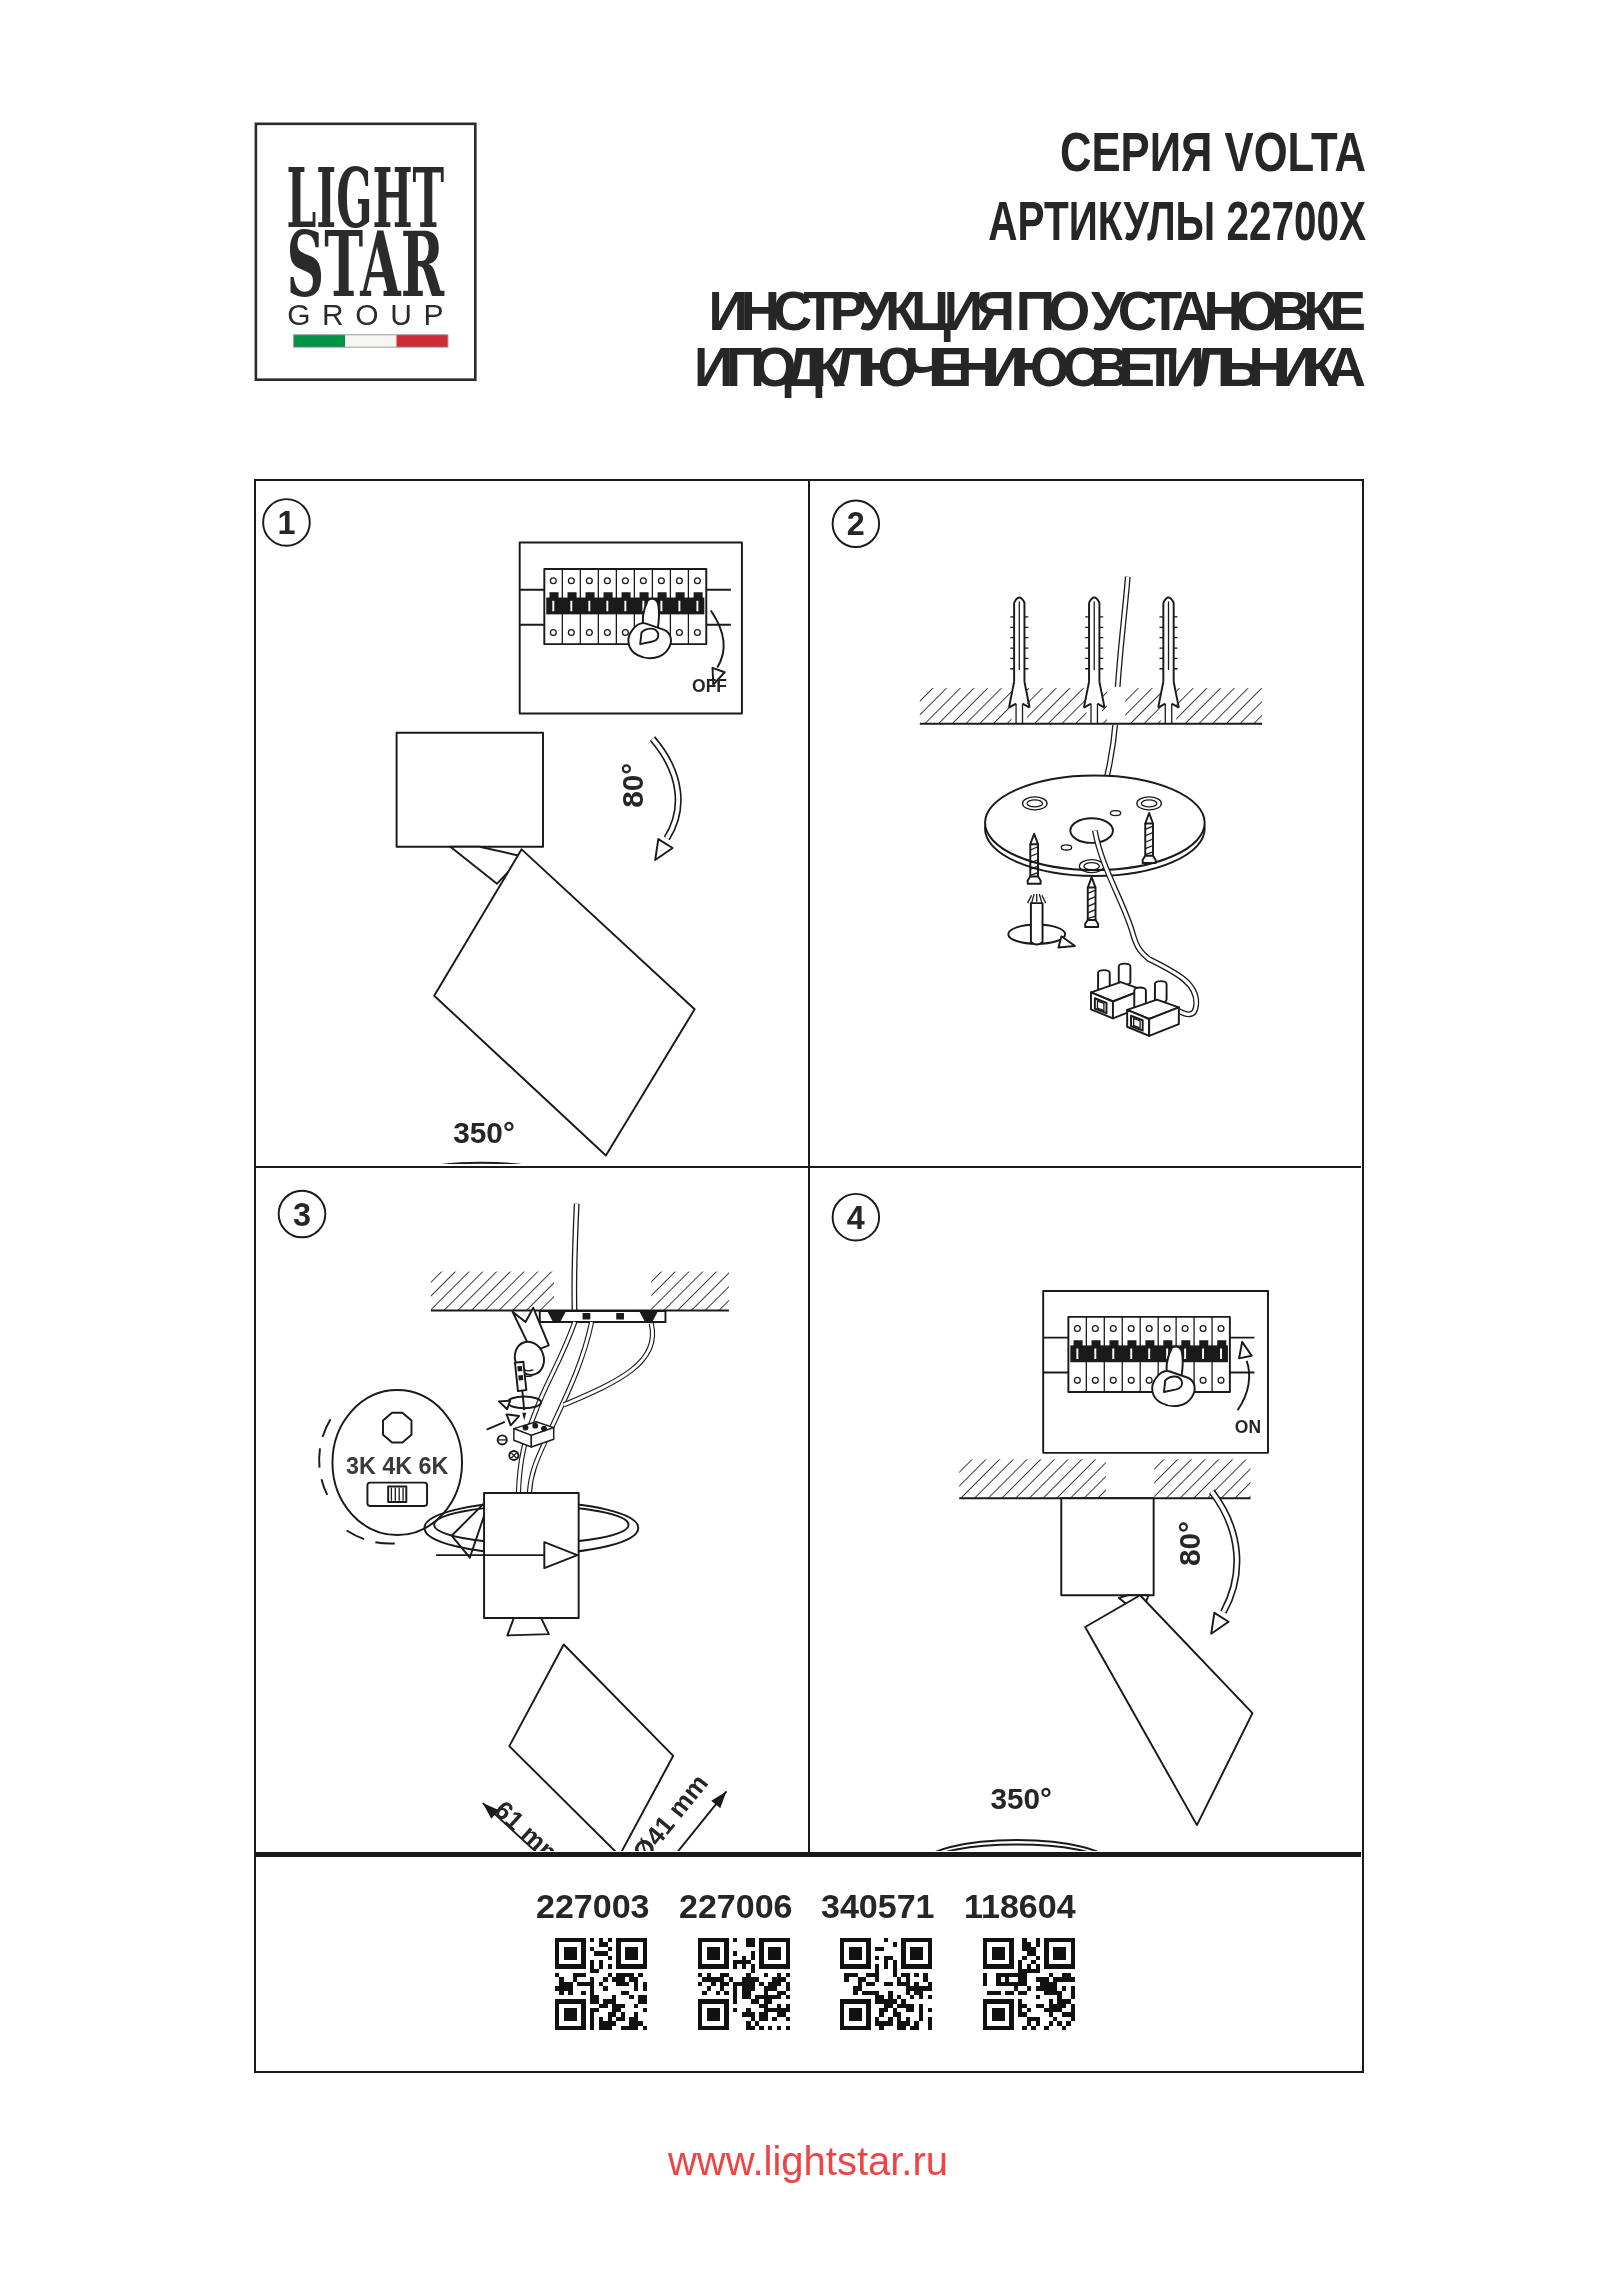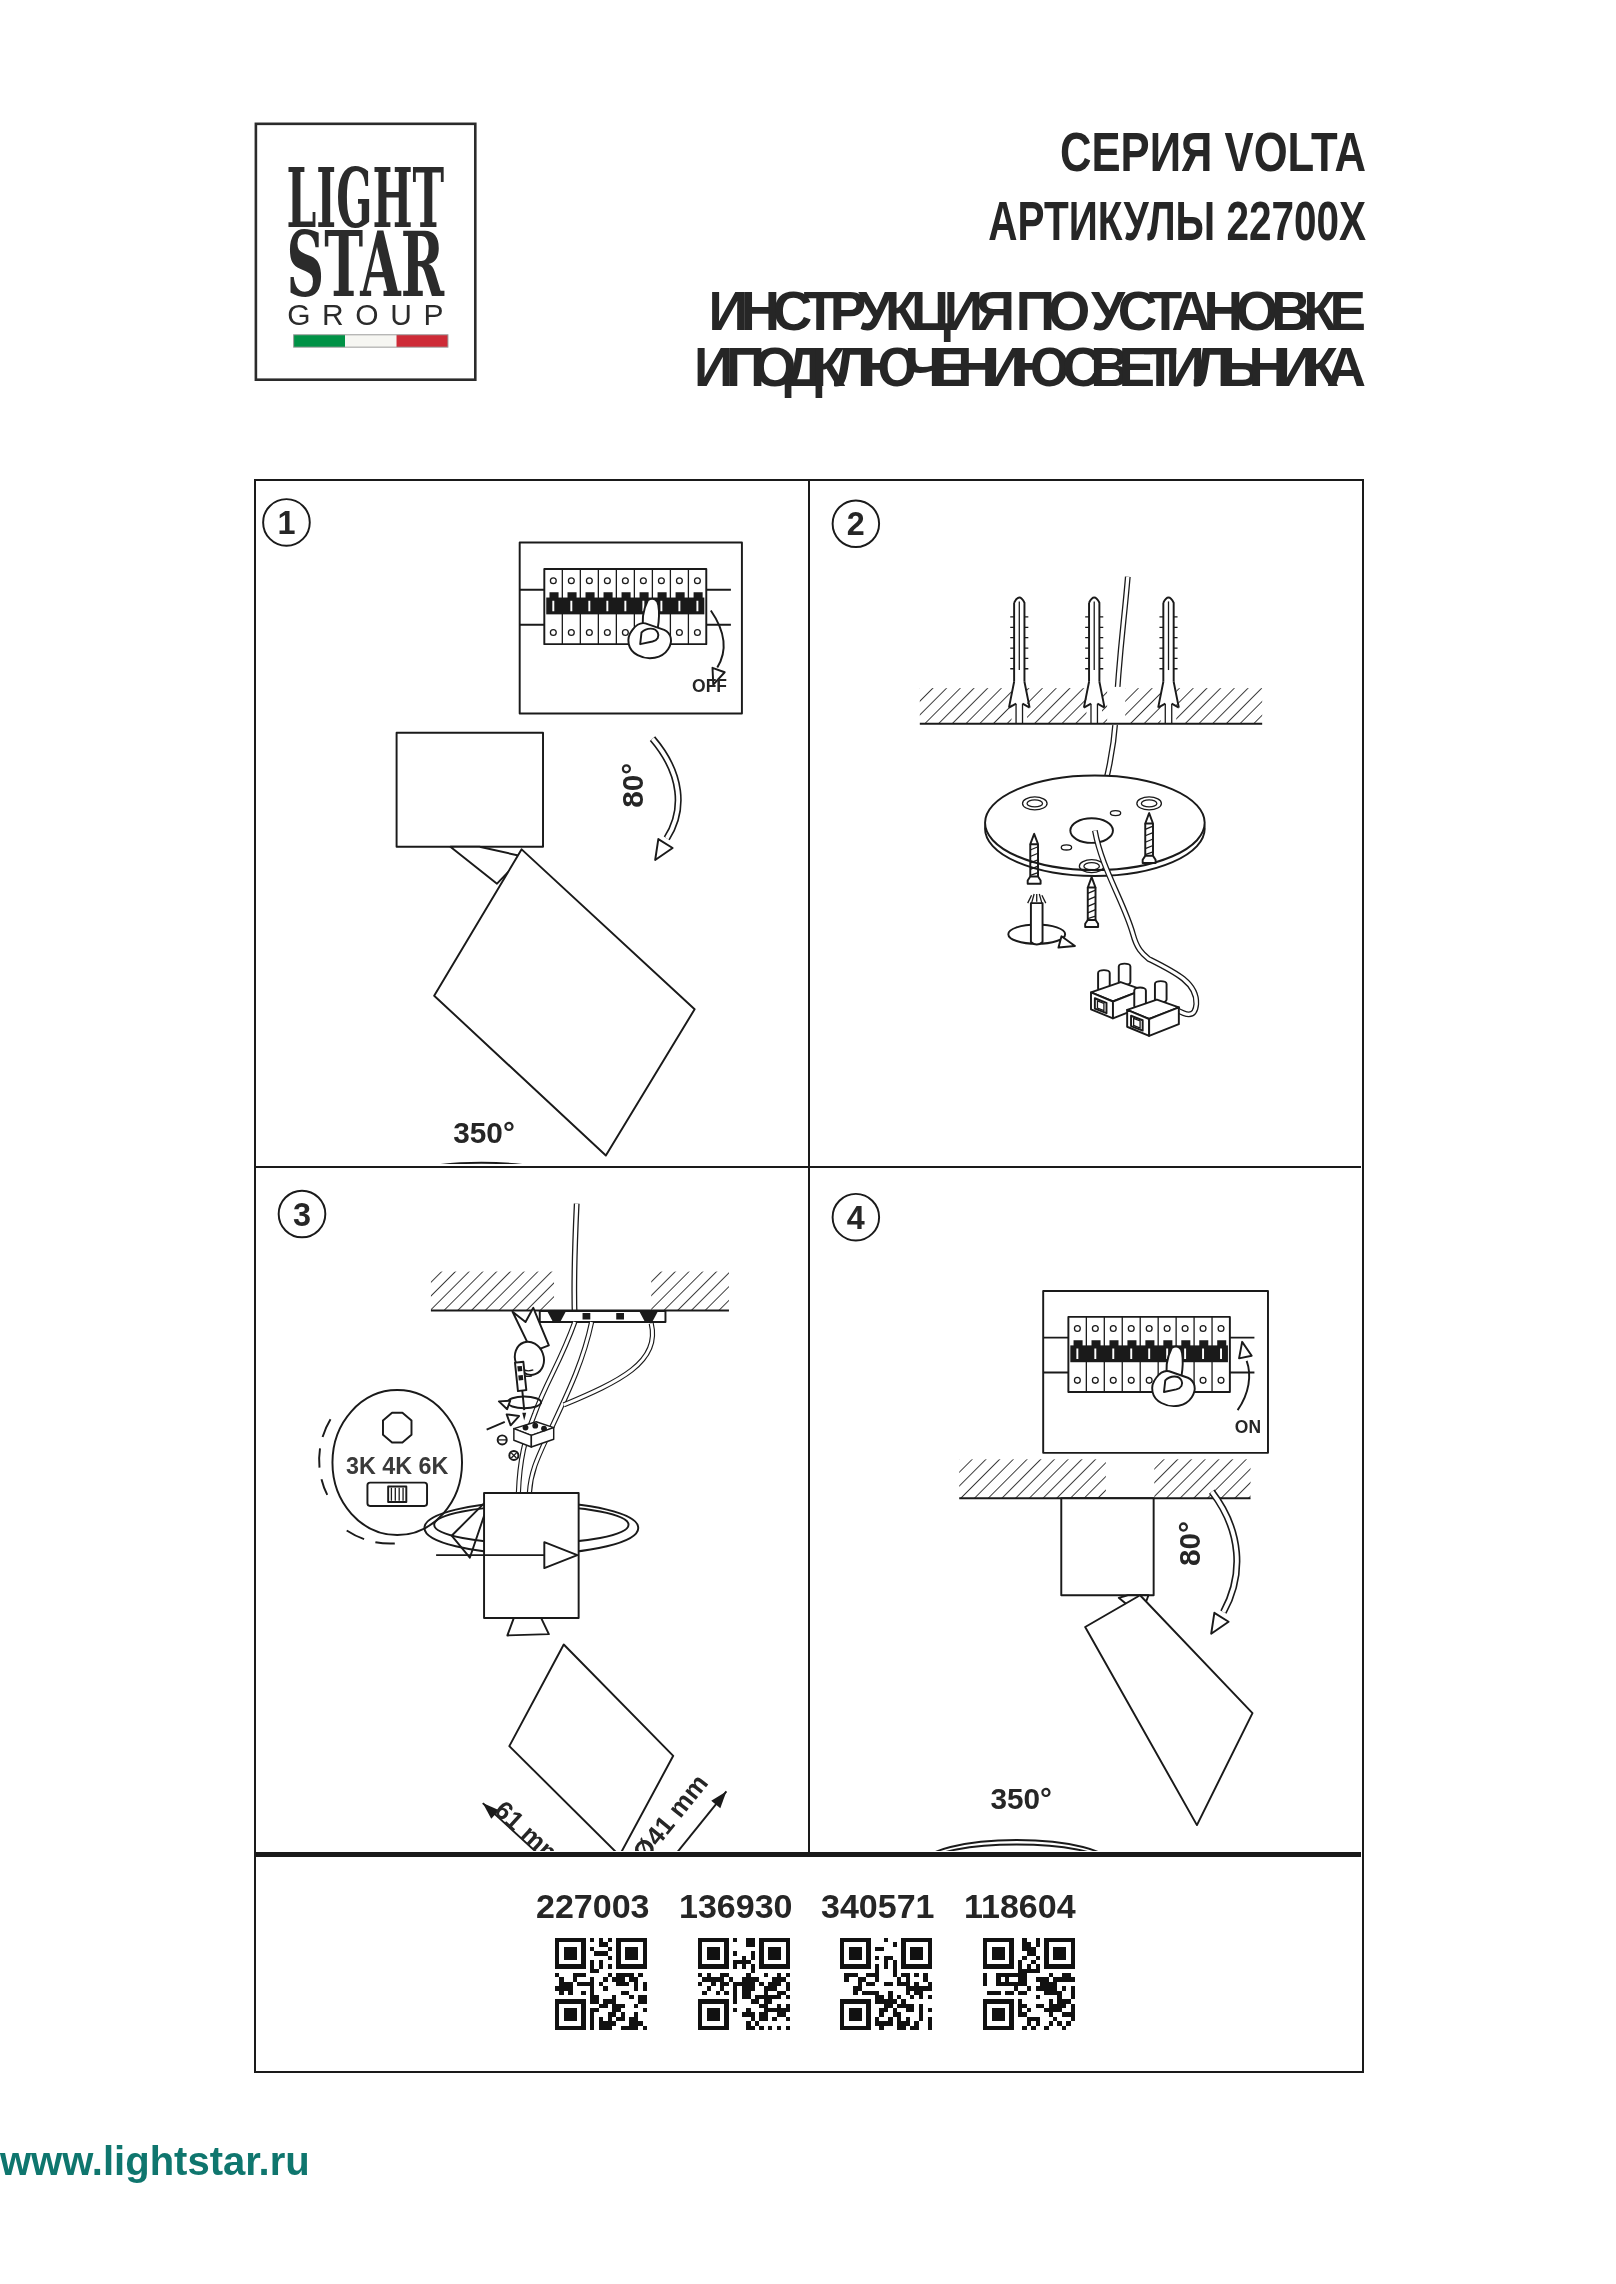--- a/index.html
+++ b/index.html
@@ -24,22 +24,22 @@
   .tcct{font-size:36px;fill:#3a3a3a;}
   
   .grid{position:absolute;left:254px;top:479px;width:1110px;height:1594px;
         border:2.6px solid #1a1a1a;box-sizing:border-box;}
   .vdiv{position:absolute;left:552px;top:0;width:2px;height:1373px;background:#1a1a1a;}
   .hdiv{position:absolute;left:0;top:685px;width:1105px;height:2px;background:#1a1a1a;}
   .qdiv{position:absolute;left:0;top:1371px;width:1105px;height:4.6px;background:#1a1a1a;}
   .qr-item{position:absolute;top:1406px;width:130px;text-align:left;}
   .qr-label{font-weight:bold;font-size:34px;color:#262626;letter-spacing:0;}
   .qr-item svg{margin:11.7px auto 0 auto;}
-  .footer{position:absolute;left:0;top:2139px;width:1616px;
-          font-weight:bold;font-size:40px;color:#0f766e;}
+  .footer{position:absolute;left:0;top:2139px;width:1616px;text-align:center;
+          font-weight:normal;font-size:40px;color:#ef4444;}
 </style>
 </head>
 <body>
 
 <div class="page">
 
   <svg width="0" height="0" style="position:absolute">
     <defs>
       <pattern id="hatch" patternUnits="userSpaceOnUse" width="15" height="15" patternTransform="rotate(-45)">
         <line x1="0" y1="0" x2="15" y2="0" stroke="#1a1a1a" stroke-width="2.6"></line>
@@ -484,21 +484,21 @@
           <rect x="2" y="2" width="3" height="3" fill="#111"></rect>
           <rect x="14" y="0" width="7" height="7" fill="#111"></rect>
           <rect x="15" y="1" width="5" height="5" fill="#fff"></rect>
           <rect x="16" y="2" width="3" height="3" fill="#111"></rect>
           <rect x="0" y="14" width="7" height="7" fill="#111"></rect>
           <rect x="1" y="15" width="5" height="5" fill="#fff"></rect>
           <rect x="2" y="16" width="3" height="3" fill="#111"></rect>
         </svg>
     </div>
     <div class="qr-item" style="left:423px">
-      <div class="qr-label">136930</div>
+      <div class="qr-label">227006</div>
       <svg width="92" height="92" viewBox="0 0 21 21" shape-rendering="crispEdges">
           <rect x="8" y="0" width="1" height="1" fill="#111"></rect>
           <rect x="11" y="0" width="1" height="1" fill="#111"></rect>
           <rect x="12" y="0" width="1" height="1" fill="#111"></rect>
           <rect x="11" y="1" width="1" height="1" fill="#111"></rect>
           <rect x="12" y="1" width="1" height="1" fill="#111"></rect>
           <rect x="8" y="3" width="1" height="1" fill="#111"></rect>
           <rect x="12" y="3" width="1" height="1" fill="#111"></rect>
           <rect x="10" y="4" width="1" height="1" fill="#111"></rect>
           <rect x="12" y="4" width="1" height="1" fill="#111"></rect>

